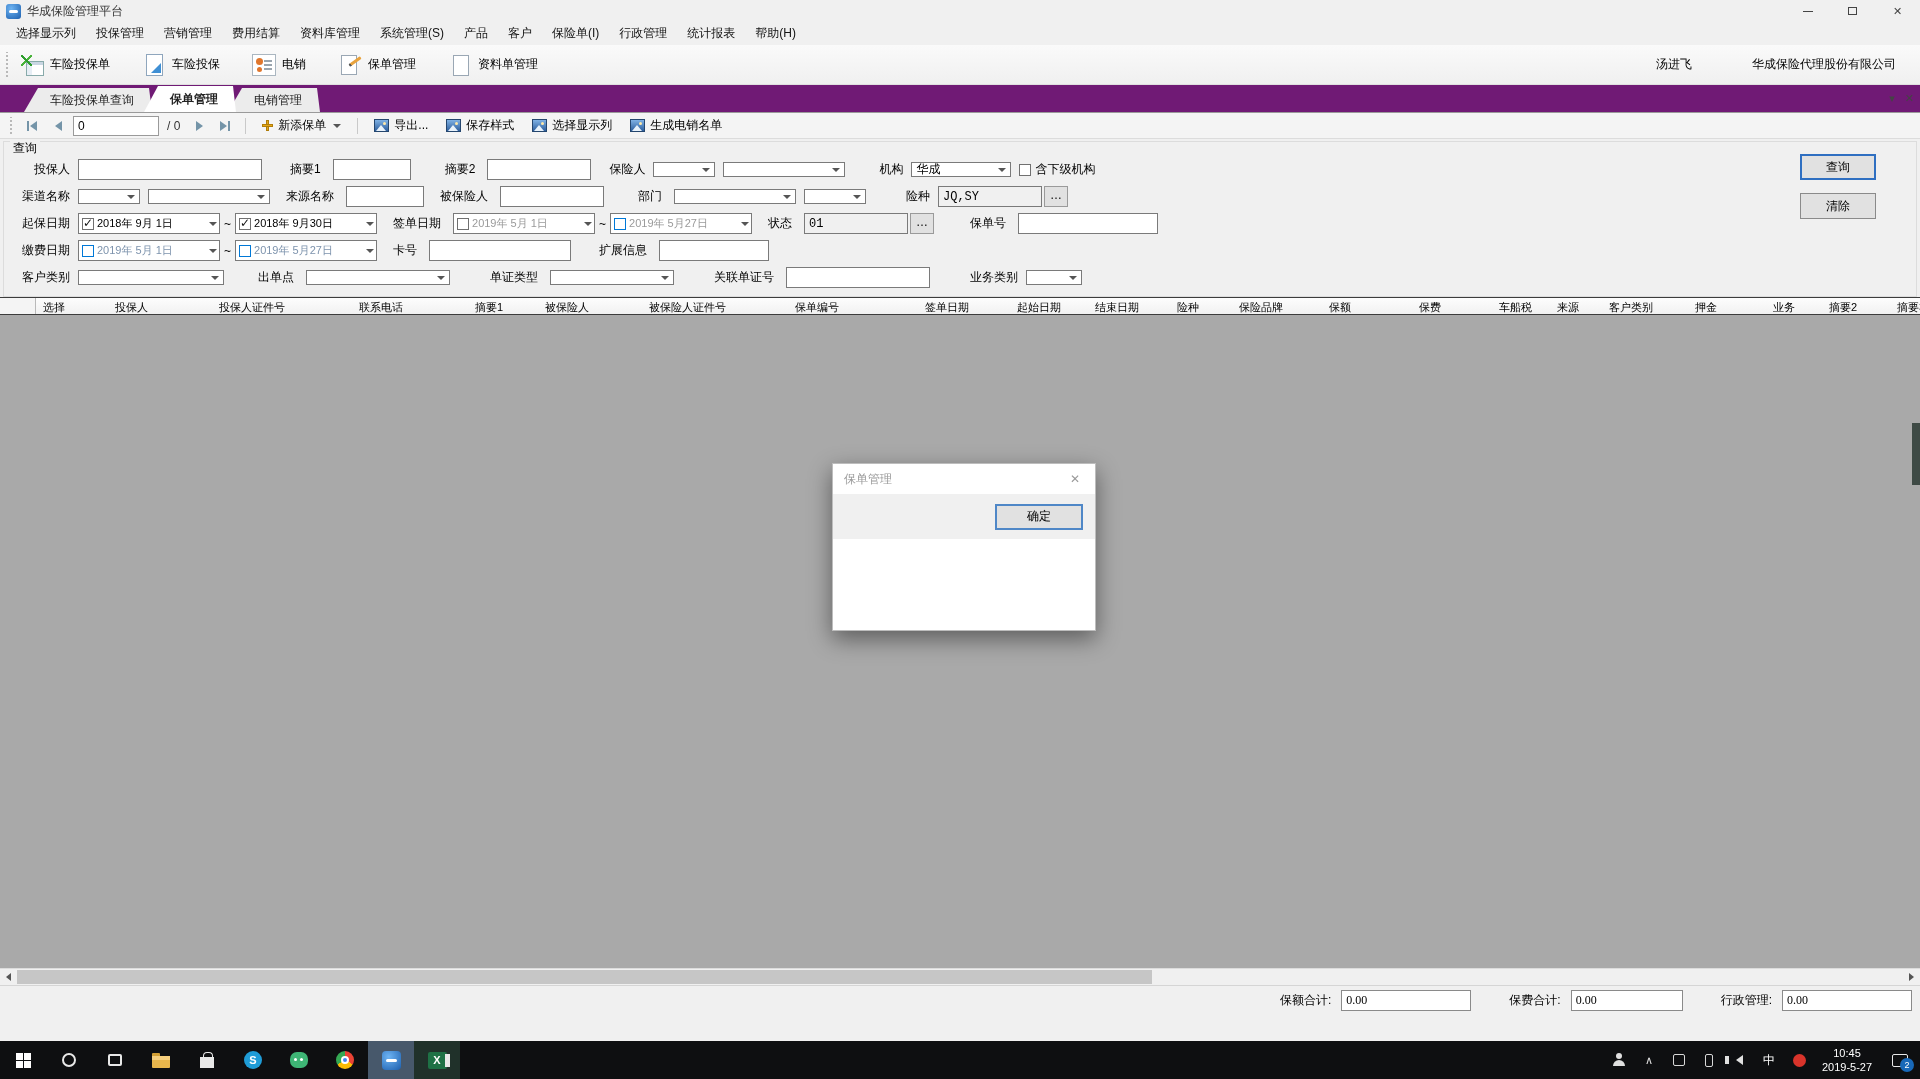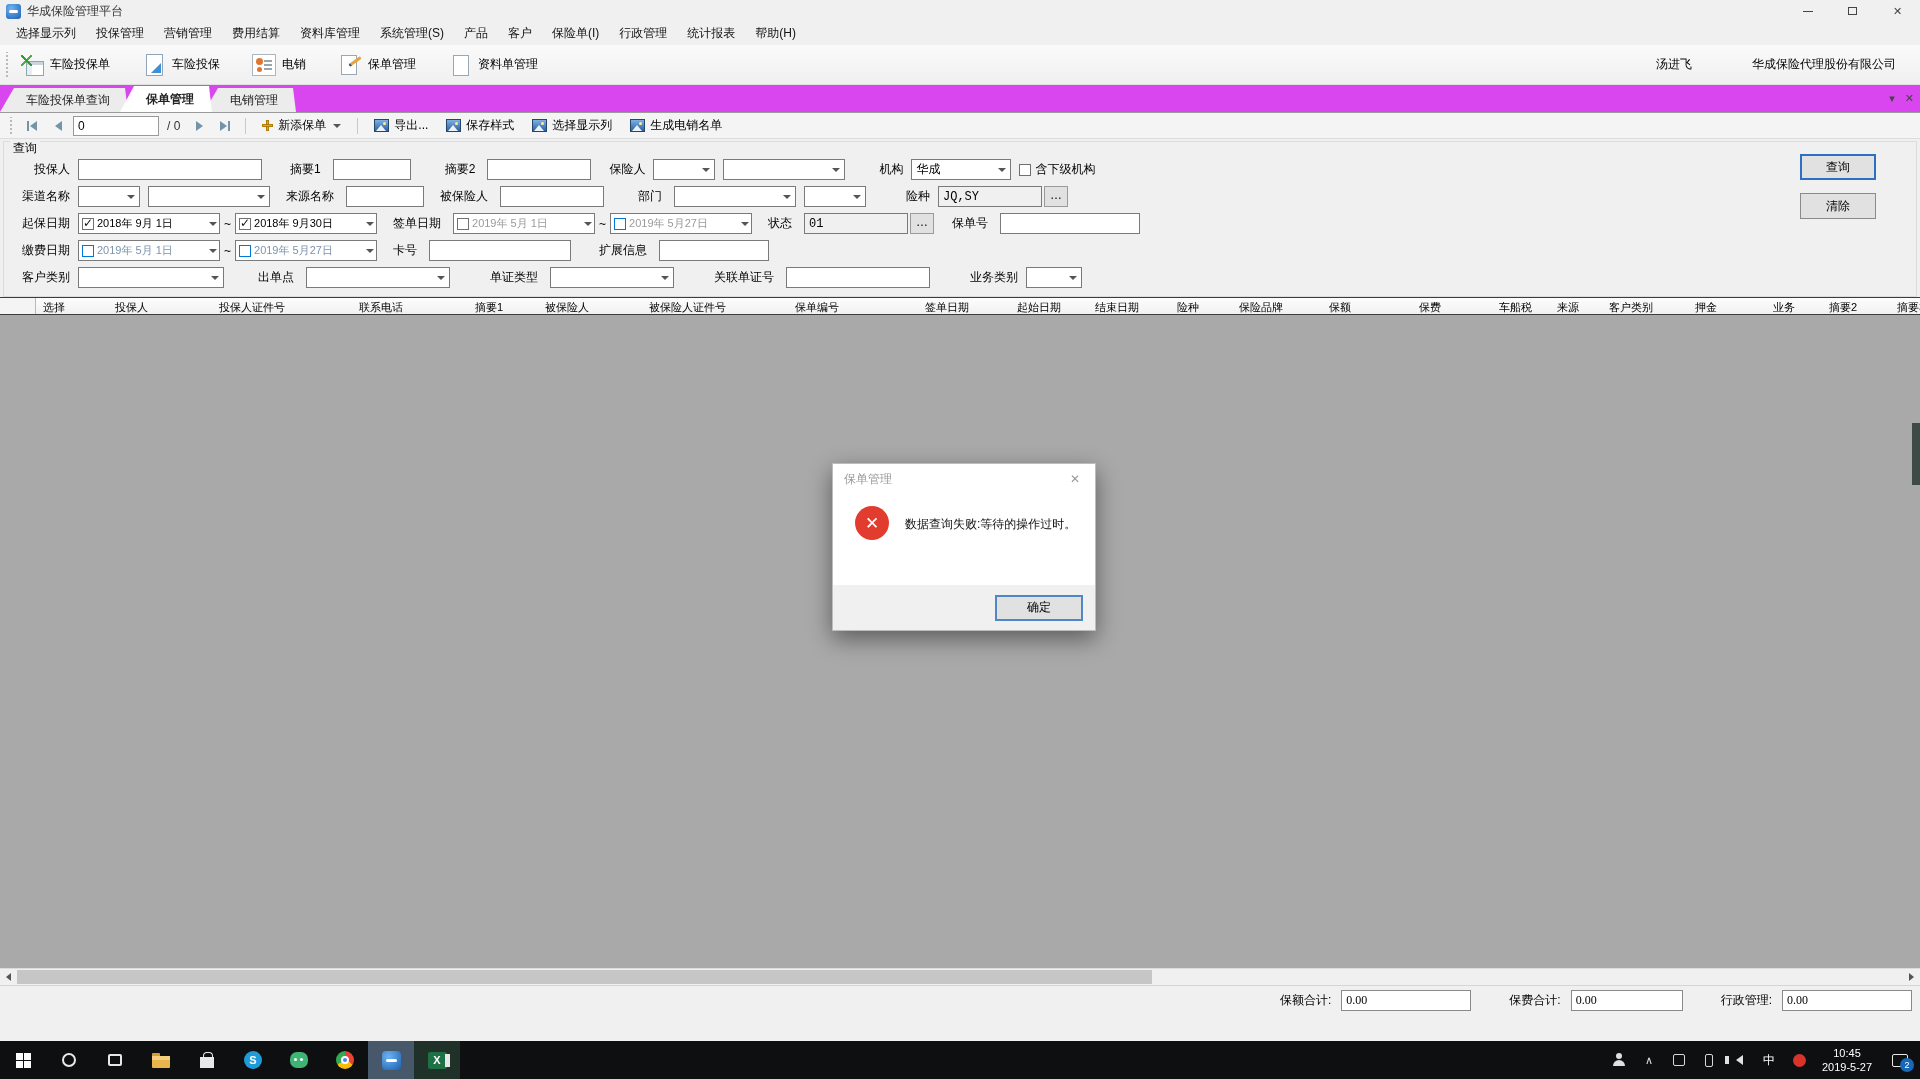--- a/index.html
+++ b/index.html
@@ -45,21 +45,21 @@
   
   .ico-edit::after { content:""; position:absolute; left:3px; top:1px; width:14px; height:18px; background:#fff; border:1px solid #9aa7b4; }
   .ico-edit::before { content:""; position:absolute; right:0; top:6px; width:14px; height:3px; background:linear-gradient(90deg,#555 0 2px,#e8a23c 2px); transform:rotate(-35deg); z-index:2; border-radius:1px; }
   
   .ico-doc::after { content:""; position:absolute; left:5px; top:1px; width:14px; height:19px; background:#fff; border:1px solid #9aa7b4; }
   .toolbar .spacer { flex:1; }
   .user-name { margin-right:60px; font-size:12px; }
   .company-name { margin-right:24px; font-size:12px; }
 
   
-  .tabbar { height:28px; display:flex; align-items:flex-end; padding-left:0; border-bottom:1px solid #9a9a9a; background:#d946ef; flex:0 0 auto; position:relative; }
+  .tabbar { height:28px; display:flex; align-items:flex-end; padding-left:24px; border-bottom:1px solid #9a9a9a; background:#701a75; flex:0 0 auto; position:relative; }
   .tab { height:24px; padding:0 18px 0 26px; display:flex; align-items:center; font-size:12px; color:#222;
          background:#ececec; clip-path:polygon(14px 0, calc(100% - 3px) 0, 100% 100%, 0 100%);
          margin-right:-8px; filter:drop-shadow(0 0 1px #9a9a9a); }
   .tab.active { background:#ffffff; font-weight:bold; z-index:3; height:26px; }
   .tab-extras { position:absolute; right:6px; top:6px; display:flex; gap:10px; color:#444; }
   .tab-dd::before { content:"▾"; font-size:11px; }
   .tab-x::before { content:"✕"; font-size:11px; }
 
   
   .navbar { height:26px; display:flex; align-items:center; background:#f4f4f4; border-bottom:1px solid #dcdcdc; padding-left:4px; flex:0 0 auto; gap:4px; }
@@ -80,38 +80,38 @@
   .pic-ico::before { content:""; position:absolute; right:2px; top:2px; width:3px; height:3px; border-radius:50%; background:#ffe9a8; }
 
   
   .query { position:relative; flex:0 0 auto; height:156px; margin:2px 3px 0 3px; border:1px solid #dcdcdc; padding:14px 0 0 0; }
   .query-legend { position:absolute; left:6px; top:-2px; background:#f0f0f0; padding:0 3px; font-size:12px; }
   .qrow { display:flex; align-items:center; height:27px; padding-left:8px; }
   .lb { font-size:12px; white-space:nowrap; }
   .lw58 { display:inline-block; width:58px; text-align:right; margin-right:8px; }
   .tin { height:21px; border:1px solid #7a7a7a; background:#fff; font-size:12px; font-family:inherit; padding:0 4px; }
   .tin.ro { background:#f0f0f0; color:#000; font-family:"Liberation Mono","DejaVu Sans Mono",monospace; }
-  .combo { height:21px; background:#fff; border:1px solid #7a7a7a; display:flex; align-items:center; padding-left:4px; position:relative; }
+  .combo { height:15px; background:#fff; border:1px solid #7a7a7a; display:flex; align-items:center; padding-left:4px; position:relative; }
   .combo .carr { margin-left:auto; margin-right:4px; width:0; height:0; border-left:4px solid transparent; border-right:4px solid transparent; border-top:4px solid #555; }
   .combo .cval { font-size:12px; }
   .datebox { height:21px; border:1px solid #7a7a7a; background:#fff; display:flex; align-items:center; padding:0 2px 0 3px; gap:3px; width:142px; }
   .cb { width:12px; height:12px; border:1px solid #707070; background:#fff; position:relative; flex:0 0 auto; }
   .cb.checked::after { content:"✓"; position:absolute; left:0px; top:-3px; font-size:12px; color:#111; }
   .cb.blue { border-color:#0078d7; }
   .dtext { font-size:11px; white-space:nowrap; flex:1; }
   .dtext.dim { color:#9a9a9a; }
   .dtext.dimblue { color:#7d93ad; }
   .datebox .carr { width:0; height:0; border-left:4px solid transparent; border-right:4px solid transparent; border-top:4px solid #555; margin-left:auto; }
   .tilde { margin:0 4px; font-size:12px; }
   .ellbtn { width:24px; height:21px; margin-left:2px; background:#e1e1e1; border:1px solid #9a9a9a; font-size:12px; line-height:17px; text-align:center; }
   .qbtn-col { position:absolute; right:40px; top:12px; display:flex; flex-direction:column; gap:13px; }
   .btn { width:76px; height:26px; font-size:12px; font-family:inherit; background:#e1e1e1; display:flex; align-items:center; justify-content:center; }
   .btn.primary { border:2px solid #2f6fc1; }
   .btn.plain { border:1px solid #8a8a8a; }
-  .g8{margin-left:8px} .g12{margin-left:12px} .g16{margin-left:16px} .g18{margin-left:18px} .g22{margin-left:18px} .g28{margin-left:28px} .g34{margin-left:34px} .g40{margin-left:40px}
+  .g8{margin-left:8px} .g12{margin-left:12px} .g16{margin-left:16px} .g18{margin-left:18px} .g22{margin-left:36px} .g28{margin-left:28px} .g34{margin-left:34px} .g40{margin-left:40px}
 
   
   .grid-header { height:18px; display:flex; background:linear-gradient(#fdfdfd,#f1f1f1); border-top:1px solid #3c3c3c; border-bottom:1px solid #3c3c3c; flex:0 0 auto; overflow:hidden; }
   .gh { font-size:11px; padding:2px 0 0 7px; white-space:nowrap; overflow:hidden; flex:0 0 auto; }
   .gh.c0 { border-right:1px solid #b9b9b9; background:#f4f4f4; }
   .c0{width:36px}.c1{width:72px}.c2{width:104px}.c3{width:140px}.c4{width:116px}.c5{width:70px}.c6{width:104px}
   .c7{width:146px}.c8{width:130px}.c9{width:92px}.c10{width:78px}.c11{width:82px}.c12{width:62px}.c13{width:90px}
   .c14{width:90px}.c15{width:80px}.c16{width:58px}.c17{width:52px}.c18{width:86px}.c19{width:78px}.c20{width:56px}
   .c21{width:68px}.c22{width:60px}
   .grid-body { flex:1; background:#a9a9a9; position:relative; }
@@ -488,24 +488,20 @@
     <span class="tlb">行政管理:</span>
     <input class="tot-field" readonly="" value="0.00" style="">
   </div>
   <div class="bottom-filler"></div>
 
   <div class="dialog">
     <div class="dlg-title">
       <span class="dtitle">保单管理</span>
       <div class="dlg-close">✕</div>
     </div>
-    <div class="dlg-body">
-      <span class="err-ico"></span>
-      <div class="dlg-msg">数据查询失败:等待的操作过时。</div>
-    </div>
     <div class="dlg-footer">
       <div class="dlg-ok">确定</div>
     </div>
   </div>
 </div>
 
 <div class="taskbar">
   <div class="tb-cell">
       <span class="winlogo">
         <i></i>

